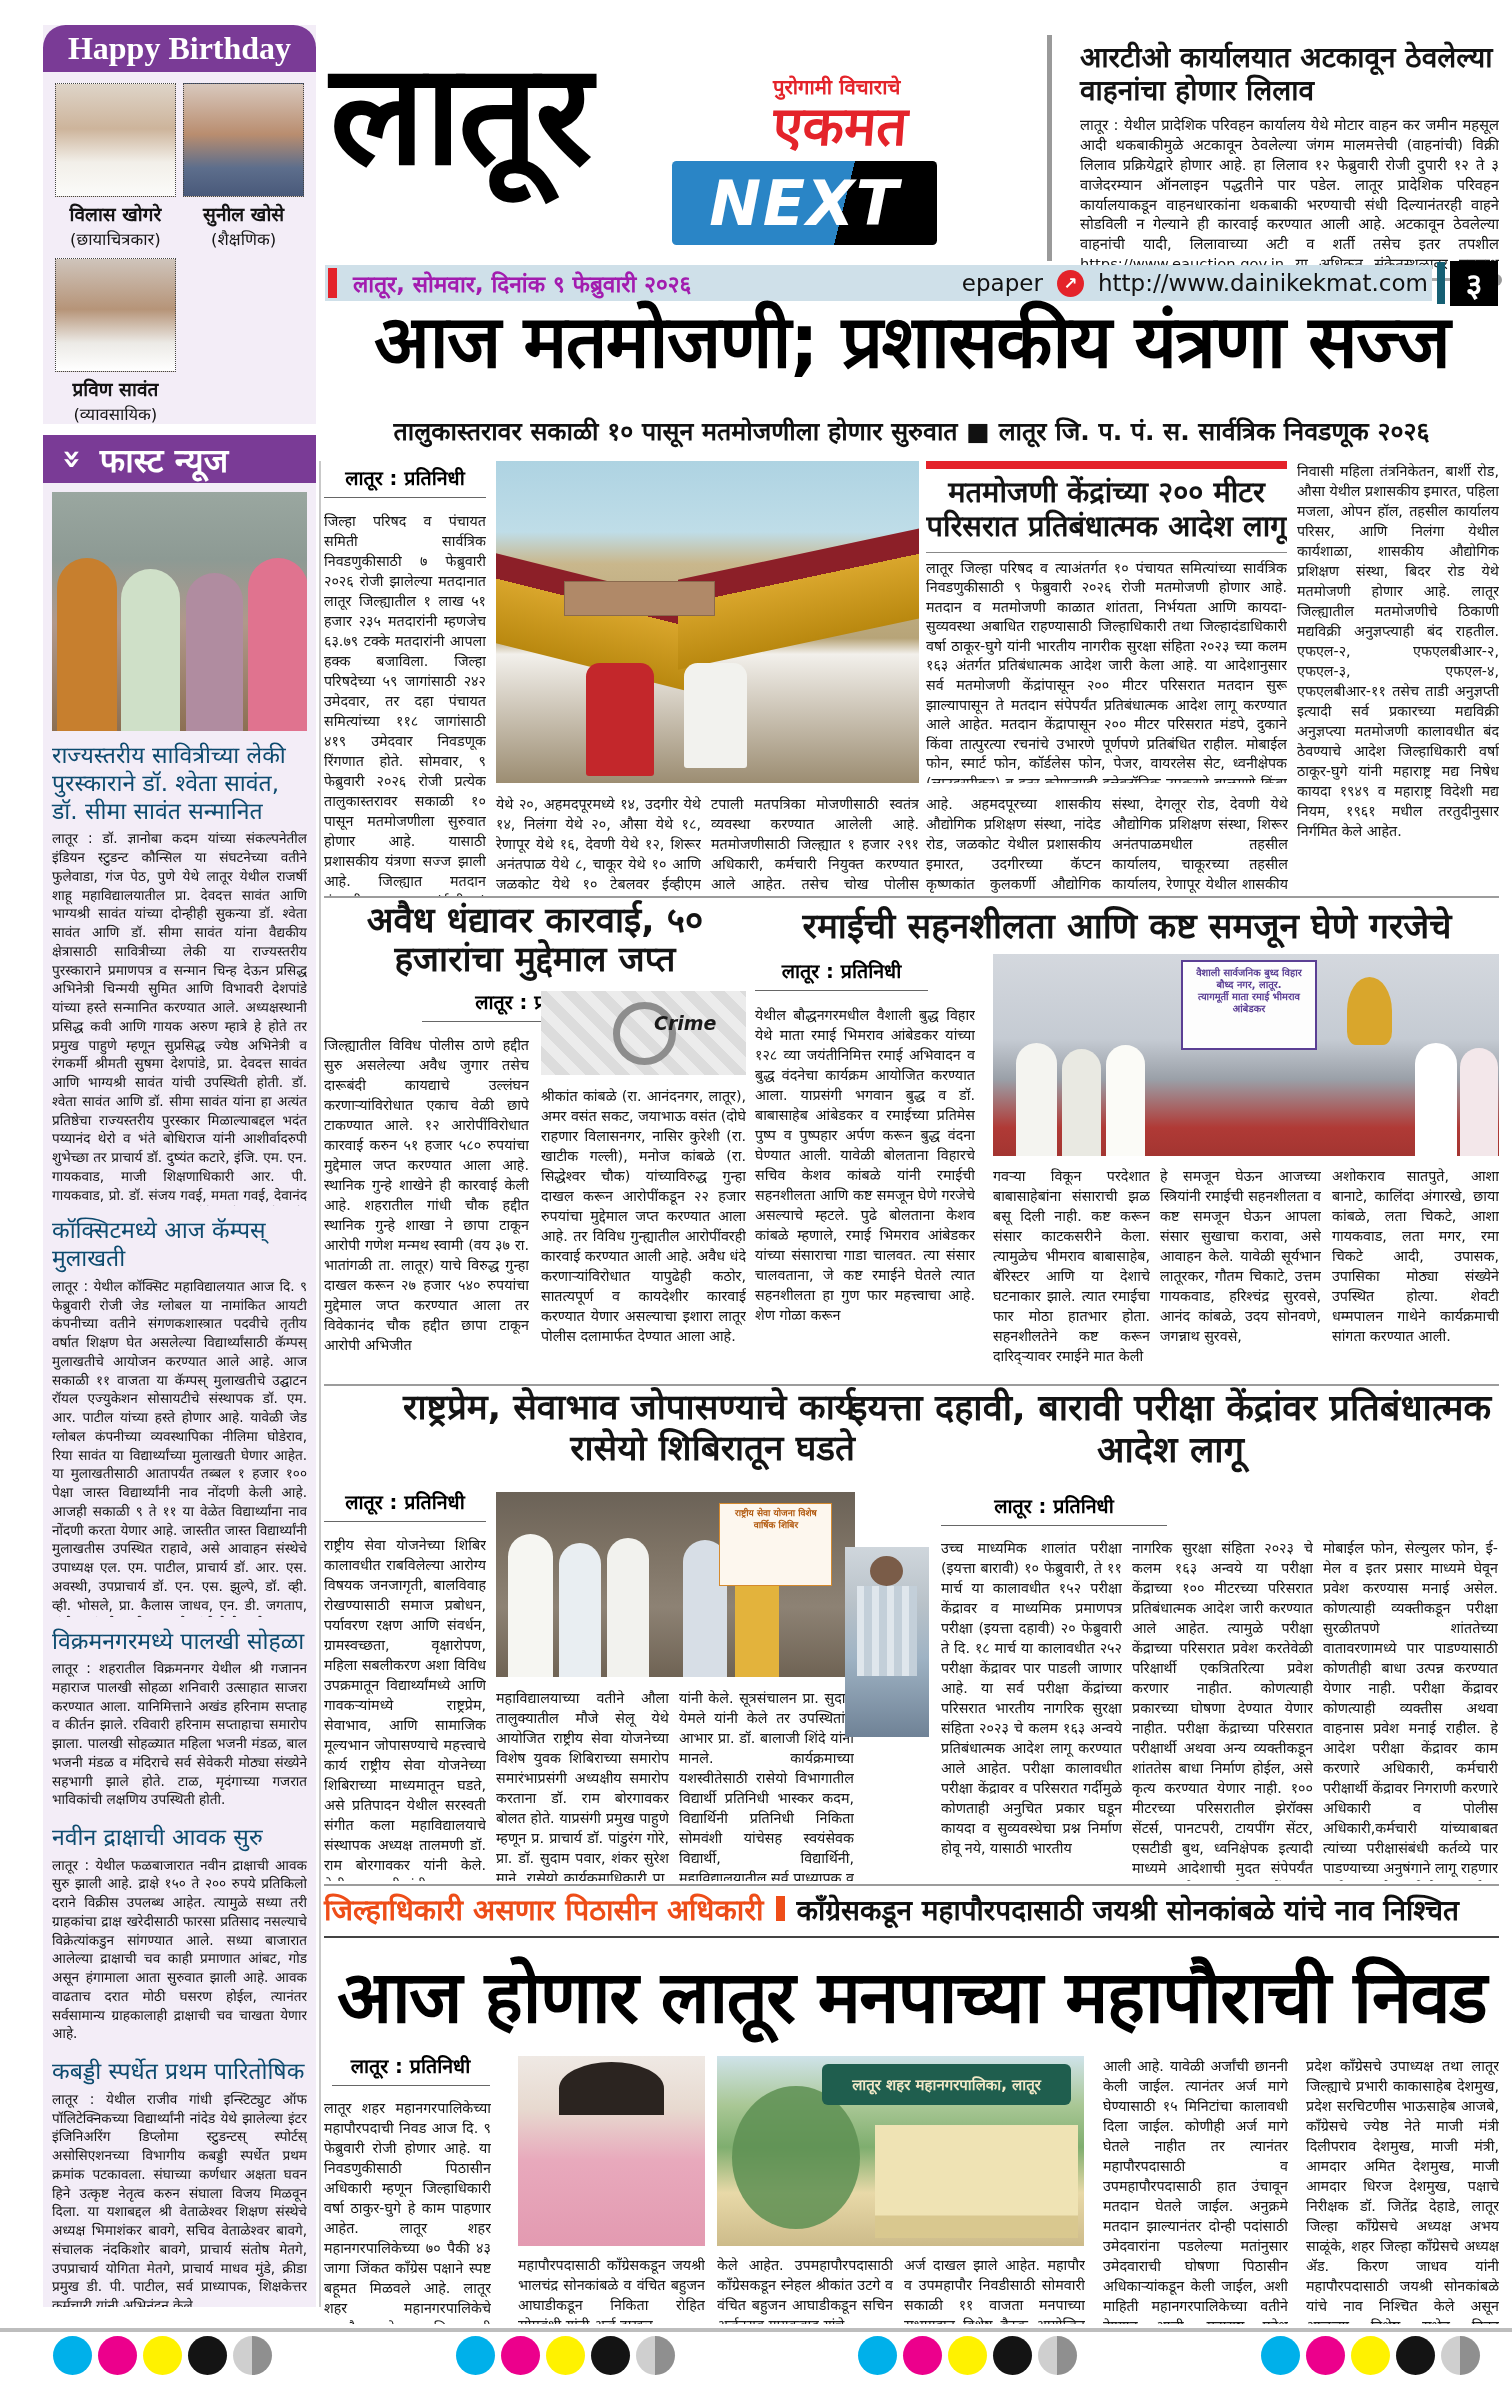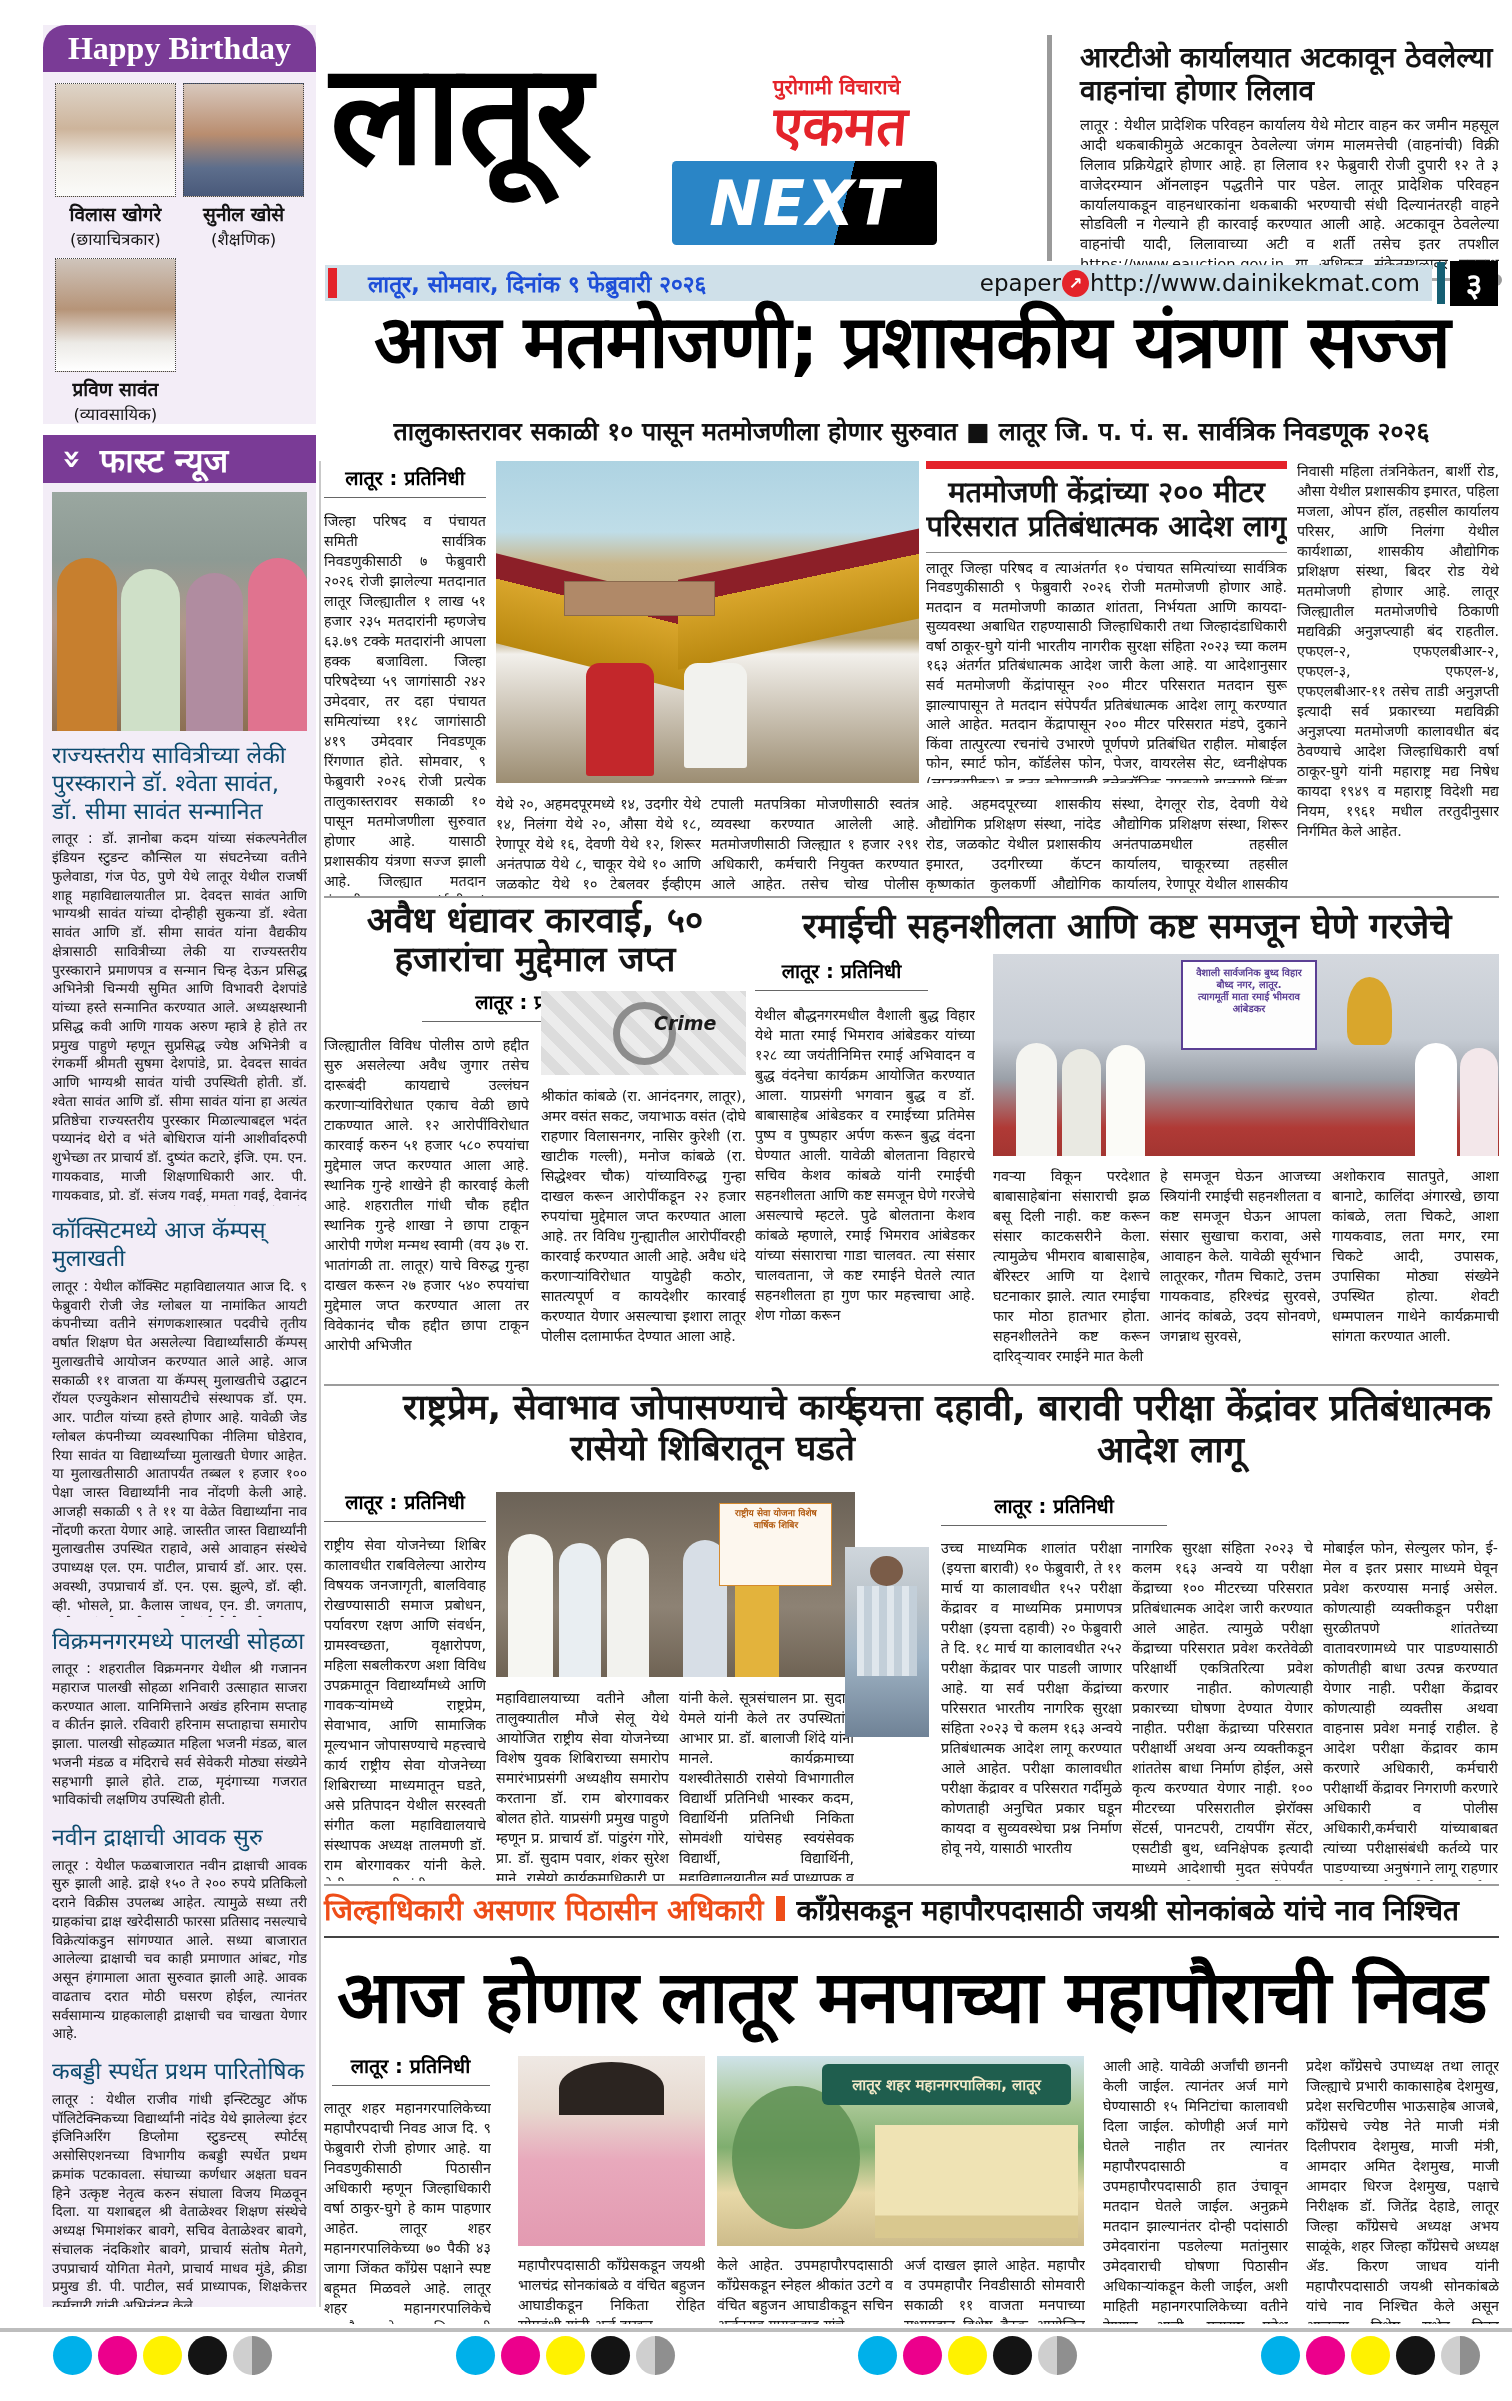--- a/index.html
+++ b/index.html
@@ -47,23 +47,23 @@
   
   #rto{left:1047px;top:35px;width:452px;height:226px;border-left:5.3px solid #9a9a9a;padding:6px 0 0 28px}
   #rto .h{font-size:28px;line-height:1.18;font-weight:800}
   #rto .b{margin-top:7.5px;font-size:14.7px;line-height:1.36;height:157px;overflow:hidden}
   #rto .rule{margin-top:6px;border-top:3px solid #aaa;position:relative}
   #rto .rule i{position:absolute;right:-3px;top:-6.8px;width:12px;height:12px;border-radius:50%;background:#999}
 
   
   #strip{left:325px;top:265px;width:1107px;height:36px;background:#cfe0e9;display:flex;align-items:center}
   #strip .red{width:9px;height:30px;background:#e4232a;margin-left:3px}
-  #strip .date{font-size:22.6px;font-weight:700;margin-left:31px;color:#1d4ed8}
+  #strip .date{font-size:22.6px;font-weight:700;margin-left:16px;color:#a21caf}
   #strip .sp{flex:1}
-  #strip .ep{font-size:23px;color:#111;display:flex;align-items:center;gap:1px;margin-right:12px}
+  #strip .ep{font-size:23px;color:#111;display:flex;align-items:center;gap:14px;margin-right:4px}
   .ep-ic{width:27px;height:27px;border-radius:50%;background:#e4232a;color:#fff;display:inline-flex;
      align-items:center;justify-content:center;font-size:16.6px;font-weight:700}
   #tealbar{left:1437px;top:262px;width:7.5px;height:42px;background:#155f73}
   #pnum{left:1450px;top:261px;width:48px;height:45px;background:#000;color:#fff;font-size:32px;font-weight:700;
      display:flex;align-items:center;justify-content:center}
 
   
   #lead-h{left:324px;top:304px;width:1175px;text-align:center;font-size:73px;font-weight:800;color:#000;line-height:1.05;letter-spacing:-1.5px}
   #lead-sub{left:324px;top:413px;width:1175px;text-align:center;font-size:25px;font-weight:700;color:#111}
 

